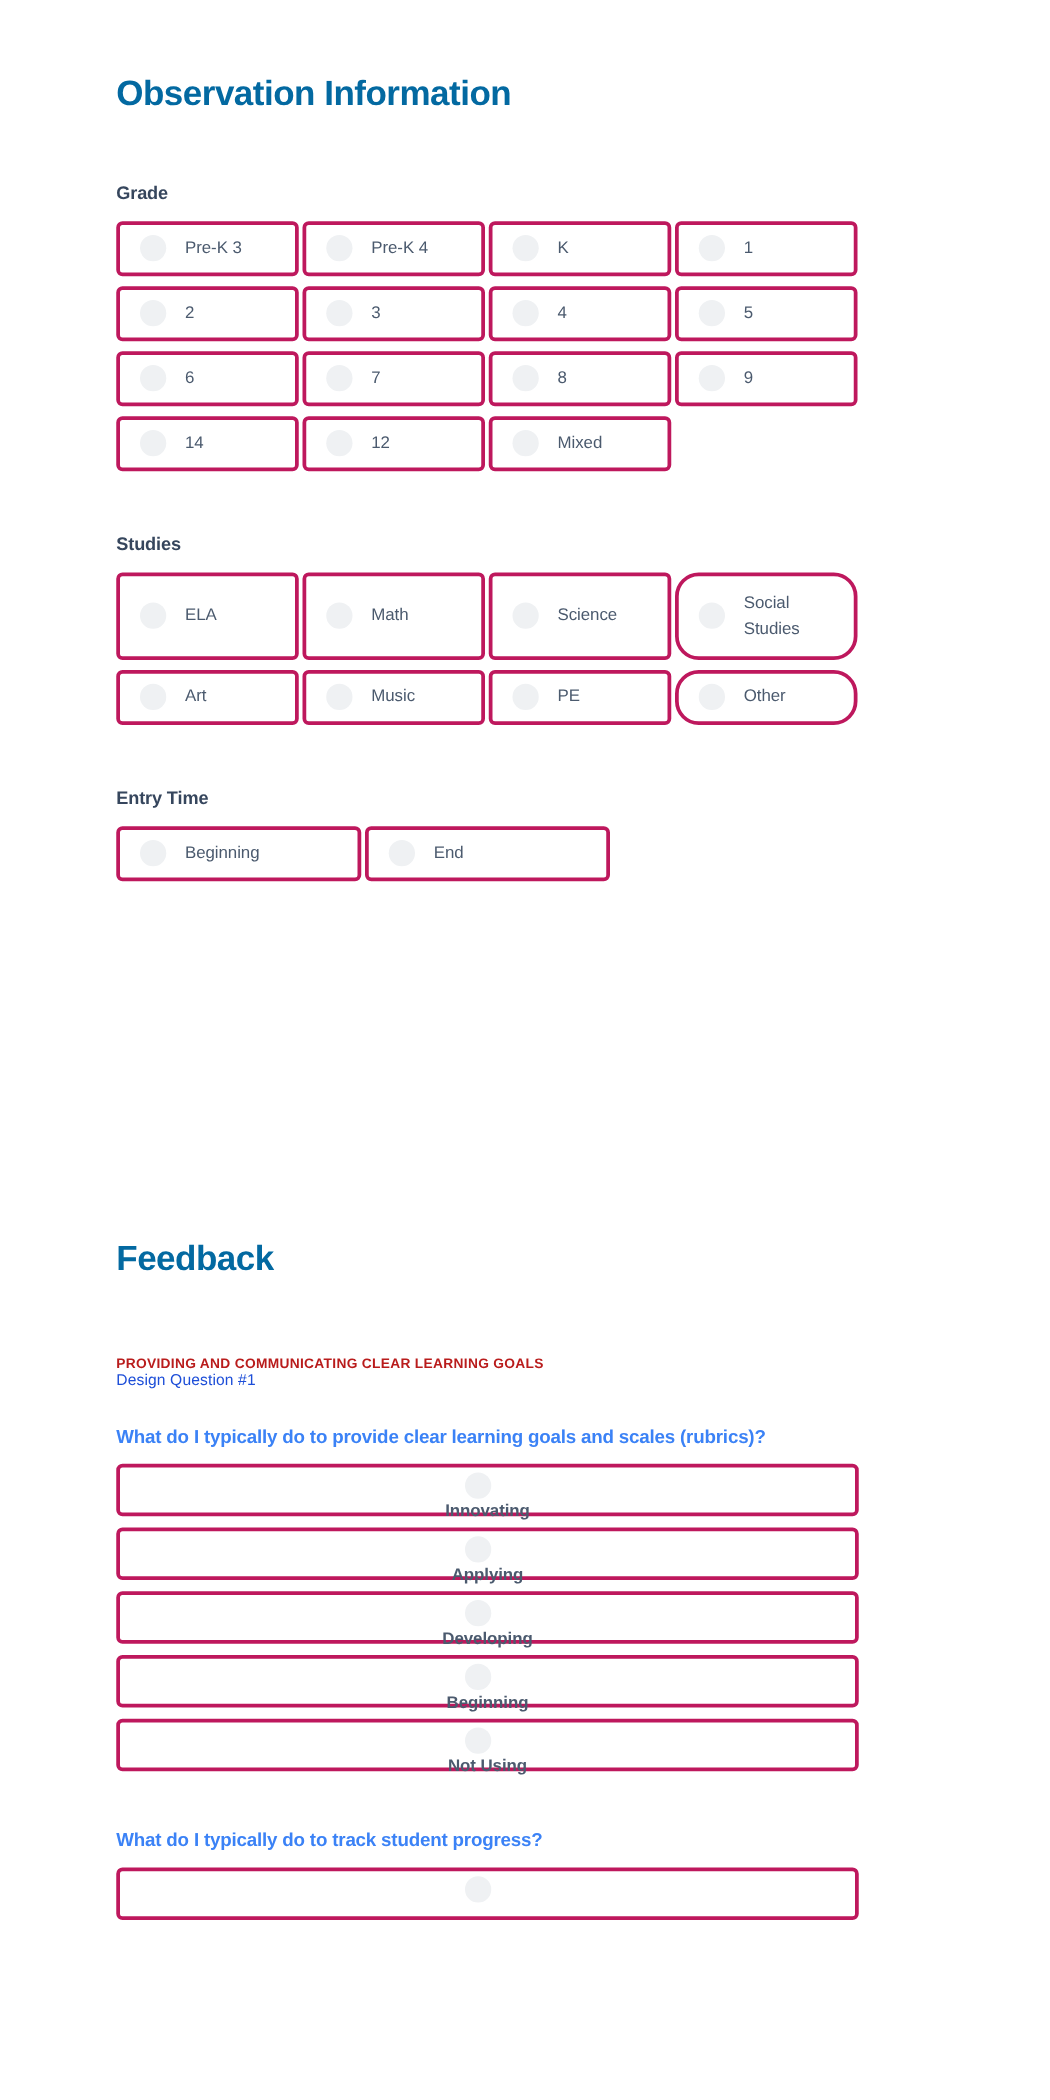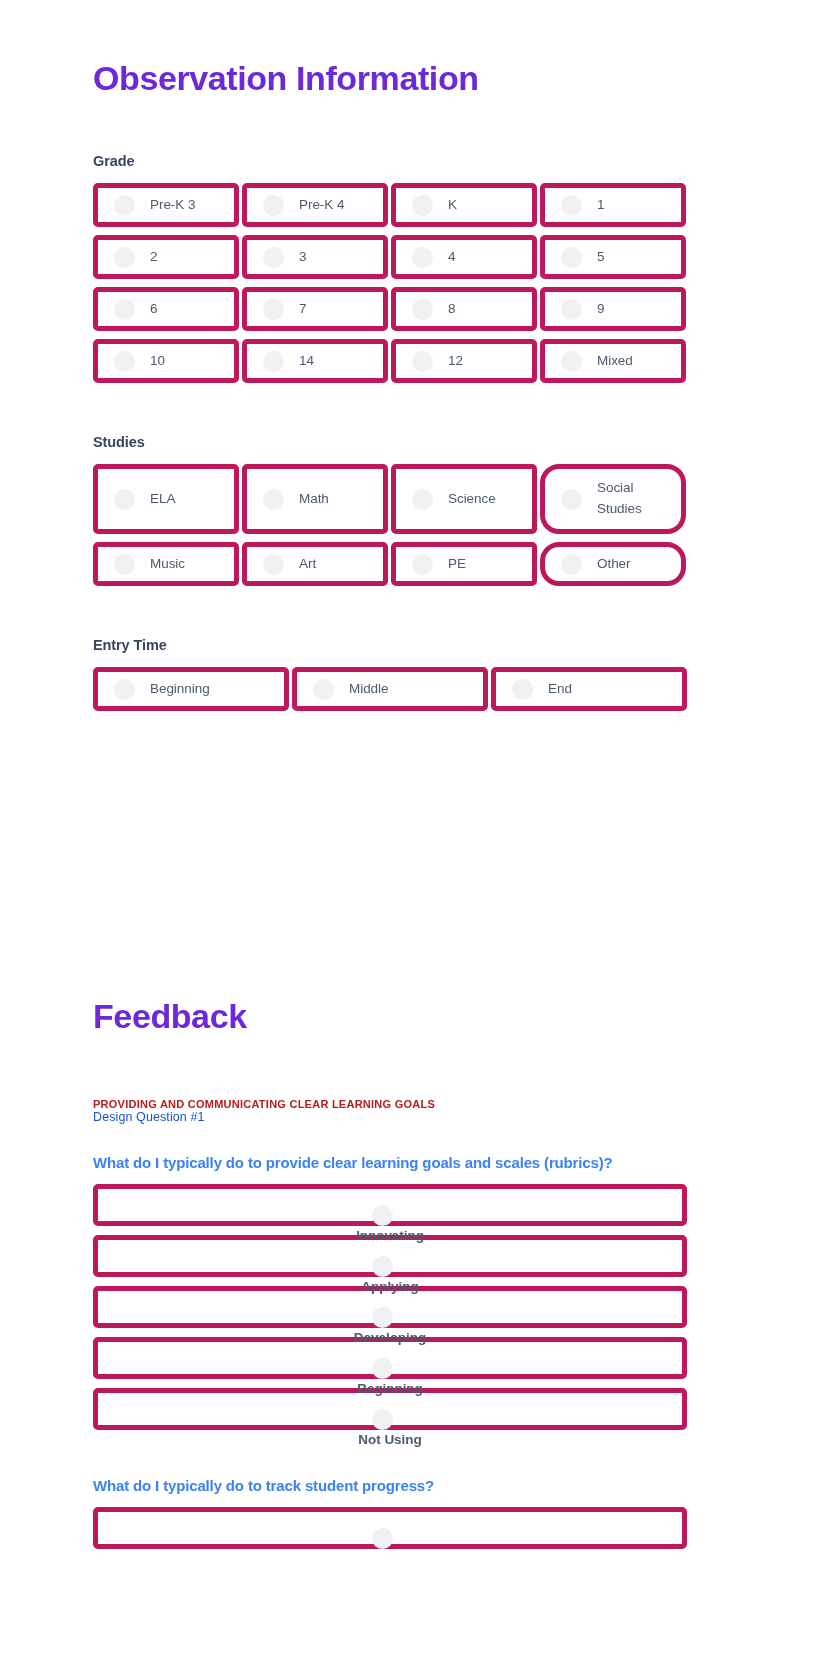--- a/index.html
+++ b/index.html
@@ -22,23 +22,23 @@
 
   .content {
     position: absolute;
     left: 93px;
     top: 0;
     width: 594px;
   }
 
   
   .section-title {
-    font-size: 34px;
+    font-size: 28px;
     font-weight: bold;
-    color: #6d28d9;
+    color: #0369a1;
     letter-spacing: -0.4px;
     line-height: 1.1;
   }
 
   .field-label {
     font-size: 14.5px;
     font-weight: bold;
     color: #36465d;
     letter-spacing: -0.1px;
   }
@@ -46,25 +46,25 @@
   
   .grid {
     display: flex;
     flex-wrap: wrap;
     gap: 0;
     width: 594px;
   }
 
   .opt {
     background: #ffffff;
-    border: 5px solid #be185d;
+    border: 3px solid #be185d;
     border-radius: 5px;
     display: flex;
     align-items: center;
-    padding: 16px 16px;
+    padding: 4px 16px;
     cursor: pointer;
   }
 
   .opt .dot {
     width: 21px;
     height: 21px;
     border-radius: 50%;
     background: #eff1f3;
     flex: 0 0 21px;
     margin-right: 15px;
@@ -202,24 +202,20 @@
       <div class="opt">
         <span class="dot"></span>
         <span class="lbl">8</span>
       </div>
       <div class="opt">
         <span class="dot"></span>
         <span class="lbl">9</span>
       </div>
       <div class="opt">
         <span class="dot"></span>
-        <span class="lbl">10</span>
-      </div>
-      <div class="opt">
-        <span class="dot"></span>
         <span class="lbl">14</span>
       </div>
       <div class="opt">
         <span class="dot"></span>
         <span class="lbl">12</span>
       </div>
       <div class="opt">
         <span class="dot"></span>
         <span class="lbl">Mixed</span>
       </div>
@@ -241,25 +237,25 @@
       <div class="opt row-tall">
         <span class="dot"></span>
         <span class="lbl">Science</span>
       </div>
       <div class="opt row-tall">
         <span class="dot"></span>
         <span class="lbl">Social Studies</span>
       </div>
       <div class="opt row-short">
         <span class="dot"></span>
+        <span class="lbl">Art</span>
+      </div>
+      <div class="opt row-short">
+        <span class="dot"></span>
         <span class="lbl">Music</span>
-      </div>
-      <div class="opt row-short">
-        <span class="dot"></span>
-        <span class="lbl">Art</span>
       </div>
       <div class="opt row-short">
         <span class="dot"></span>
         <span class="lbl">PE</span>
       </div>
       <div class="opt row-short">
         <span class="dot"></span>
         <span class="lbl">Other</span>
       </div>
     </div>
@@ -268,24 +264,20 @@
 
     <div class="field-label">Entry Time</div>
     <div class="sp-label-gap"></div>
     <div class="grid grid-3">
       <div class="opt">
         <span class="dot"></span>
         <span class="lbl">Beginning</span>
       </div>
       <div class="opt">
         <span class="dot"></span>
-        <span class="lbl">Middle</span>
-      </div>
-      <div class="opt">
-        <span class="dot"></span>
         <span class="lbl">End</span>
       </div>
     </div>
 
     <div class="sp-big-gap"></div>
 
     <h1 class="section-title">Feedback</h1>
 
     <div class="sp-feedback"></div>
 

